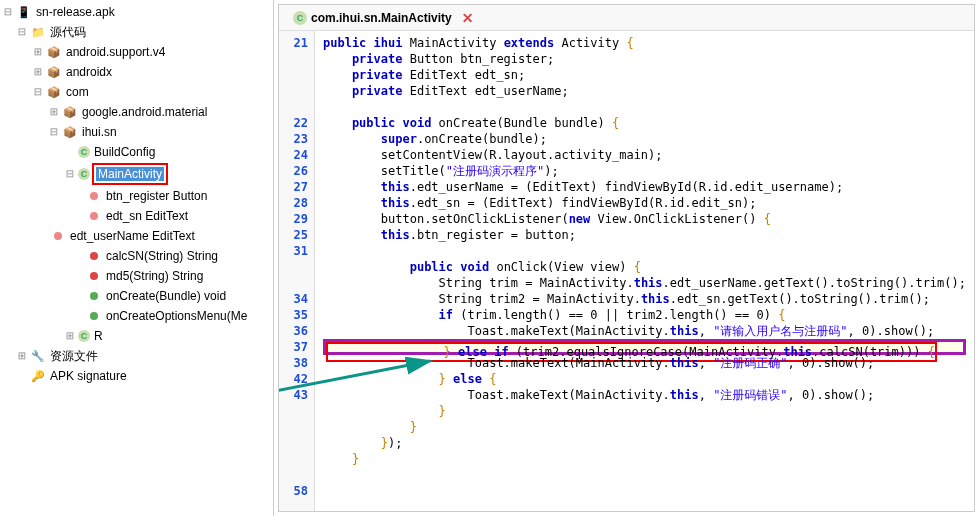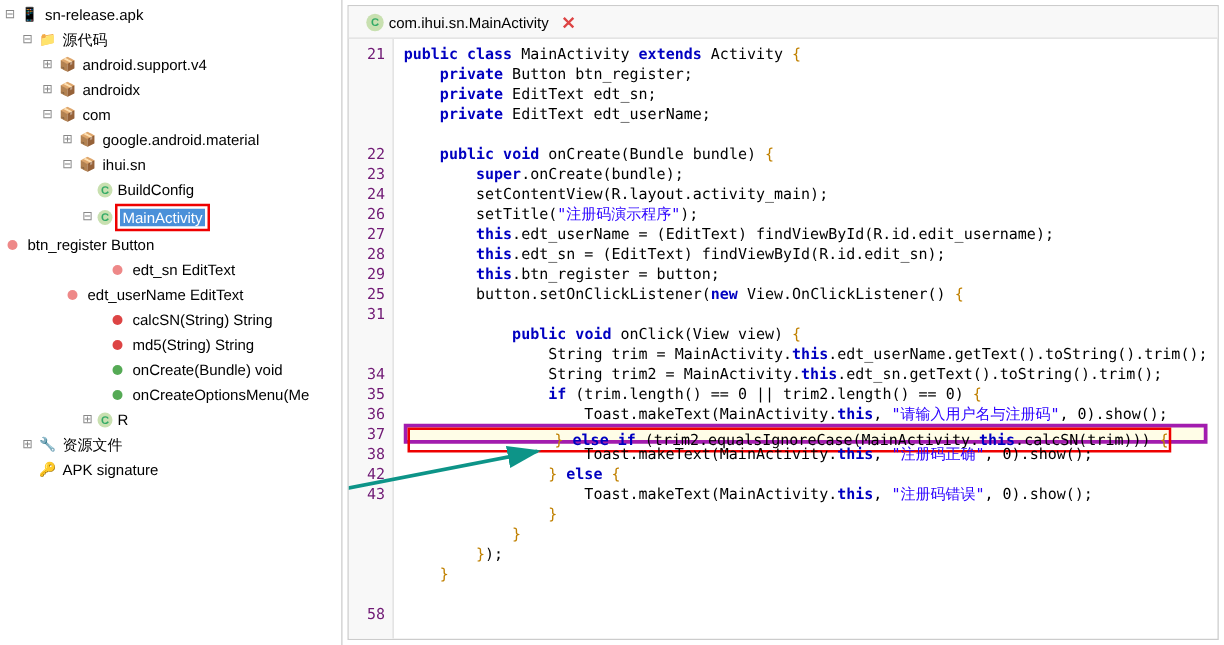--- a/index.html
+++ b/index.html
@@ -18,24 +18,24 @@
 .icon-field.red { background: #d44; }
 .icon-method { width: 8px; height: 8px; border-radius: 50%; background: #5a5; }
 .icon-resource { color: #4a4; }
 .icon-key { color: #c90; }
 .highlighted { background: #4a90d9; color: #fff; }
 .red-box { border: 2px solid #e00; padding: 0 2px; }
 .main { flex: 1; display: flex; flex-direction: column; border: 1px solid #ccc; margin: 4px; }
 .tab-bar { height: 26px; display: flex; align-items: center; padding: 0 8px; border-bottom: 1px solid #ddd; background: #f8f8f8; }
 .tab { display: flex; align-items: center; gap: 4px; padding: 2px 6px; }
 .tab-icon { width: 14px; height: 14px; background: #c8e0b0; border-radius: 50%; display: flex; align-items: center; justify-content: center; color: #3a6; font-size: 9px; font-weight: bold; }
-.tab-label { font-weight: normal; }
+.tab-label { font-weight: bold; }
 .tab-close { color: #d44; font-size: 14px; font-weight: bold; margin-left: 6px; cursor: pointer; }
 .editor { flex: 1; display: flex; font-family: Consolas, monospace; font-size: 12px; overflow: hidden; }
-.gutter { width: 36px; background: #f8f8f8; border-right: 1px solid #ddd; text-align: right; padding: 4px 6px 0 0; color: #701a75; }
+.gutter { width: 36px; background: #f8f8f8; border-right: 1px solid #ddd; text-align: right; padding: 4px 6px 0 0; color: #1d4ed8; font-weight: bold; }
 .gutter div { line-height: 16px; height: 16px; }
 .code { flex: 1; padding: 4px 8px 0 8px; position: relative; }
 .code-line { line-height: 16px; height: 16px; white-space: pre; }
 .hl-line { background: #fffde7; border: 3px solid #a21caf; }
 .kw { color: #0000c0; font-weight: bold; }
 .str { color: #2a00ff; }
 .cmt { color: #3f7f5f; font-style: italic; }
 .num { color: #000; }
 .brace { color: #c08000; }
 .pun { color: #000; }
@@ -87,21 +87,21 @@
       <span class="tree-icon icon-class">C</span>
       <span class="tree-label">BuildConfig</span>
     </div>
     <div class="tree-item" style="padding-left:64px">
       <span class="tree-toggle">⊟</span>
       <span class="tree-icon icon-class">C</span>
       <span class="red-box">
         <span class="tree-label highlighted">MainActivity</span>
       </span>
     </div>
-    <div class="tree-item" style="">
+    <div class="tree-item" style="padding-left:84px">
       <span class="tree-icon">
           <span class="icon-field pink"></span>
         </span>
       <span class="tree-label">btn_register Button</span>
     </div>
     <div class="tree-item" style="padding-left:84px">
       <span class="tree-icon">
           <span class="icon-field pink"></span>
         </span>
       <span class="tree-label">edt_sn EditText</span>
@@ -195,33 +195,33 @@
         </div>
       <div class="code" id="code-body">
         <svg class="arrow" style="left:-230px;top:312px" width="360" height="90">
           <defs>
               <marker id="ah" markerWidth="10" markerHeight="10" refX="8" refY="3" orient="auto">
                 <path d="M0,0 L0,6 L9,3 z" fill="#0d9488"></path>
               </marker>
             </defs>
           <line x1="0" y1="85" x2="345" y2="18" stroke="#0d9488" stroke-width="3" marker-end="url(#ah)"></line>
         </svg>
-      <div class="code-line"><span class="kw">public</span> <span class="kw">class</span> MainActivity <span class="kw">extends</span> Activity <span class="brace">{</span></div>
+      <div class="code-line"><span class="kw">public</span> <span class="kw">ihui</span> MainActivity <span class="kw">extends</span> Activity <span class="brace">{</span></div>
           <div class="code-line">    <span class="kw">private</span> Button btn_register;</div>
           <div class="code-line">    <span class="kw">private</span> EditText edt_sn;</div>
           <div class="code-line">    <span class="kw">private</span> EditText edt_userName;</div>
           <div class="code-line"></div>
           <div class="code-line">    <span class="kw">public</span> <span class="kw">void</span> onCreate(Bundle bundle) <span class="brace">{</span></div>
           <div class="code-line">        <span class="kw">super</span>.onCreate(bundle);</div>
           <div class="code-line">        setContentView(R.layout.<span class="pun">activity_main</span>);</div>
           <div class="code-line">        setTitle(<span class="str">"注册码演示程序"</span>);</div>
           <div class="code-line">        <span class="kw">this</span>.edt_userName = (EditText) findViewById(R.id.<span class="pun">edit_username</span>);</div>
           <div class="code-line">        <span class="kw">this</span>.edt_sn = (EditText) findViewById(R.id.<span class="pun">edit_sn</span>);</div>
+          <div class="code-line">        button.setOnClickListener(<span class="kw">new</span> View.OnClickListener() <span class="brace">{</span></div>
           <div class="code-line">        <span class="kw">this</span>.btn_register = button;</div>
-          <div class="code-line">        button.setOnClickListener(<span class="kw">new</span> View.OnClickListener() <span class="brace">{</span></div>
           <div class="code-line"></div>
           <div class="code-line">            <span class="kw">public</span> <span class="kw">void</span> onClick(View view) <span class="brace">{</span></div>
           <div class="code-line">                String trim = MainActivity.<span class="kw">this</span>.edt_userName.getText().toString().trim();</div>
           <div class="code-line">                String trim2 = MainActivity.<span class="kw">this</span>.edt_sn.getText().toString().trim();</div>
           <div class="code-line">                <span class="kw">if</span> (trim.length() == <span class="num">0</span> || trim2.length() == <span class="num">0</span>) <span class="brace">{</span></div>
           <div class="code-line">                    Toast.makeText(MainActivity.<span class="kw">this</span>, <span class="str">"请输入用户名与注册码"</span>, <span class="num">0</span>).show();</div>
           <div class="code-line hl-line"><span class="red-code-box">                <span class="brace">}</span> <span class="kw">else</span> <span class="kw">if</span> (trim2.equalsIgnoreCase(MainActivity.<span class="kw">this</span>.calcSN(trim))) <span class="brace">{</span></span></div>
           <div class="code-line">                    Toast.makeText(MainActivity.<span class="kw">this</span>, <span class="str">"注册码正确"</span>, <span class="num">0</span>).show();</div>
           <div class="code-line">                <span class="brace">}</span> <span class="kw">else</span> <span class="brace">{</span></div>
           <div class="code-line">                    Toast.makeText(MainActivity.<span class="kw">this</span>, <span class="str">"注册码错误"</span>, <span class="num">0</span>).show();</div>

